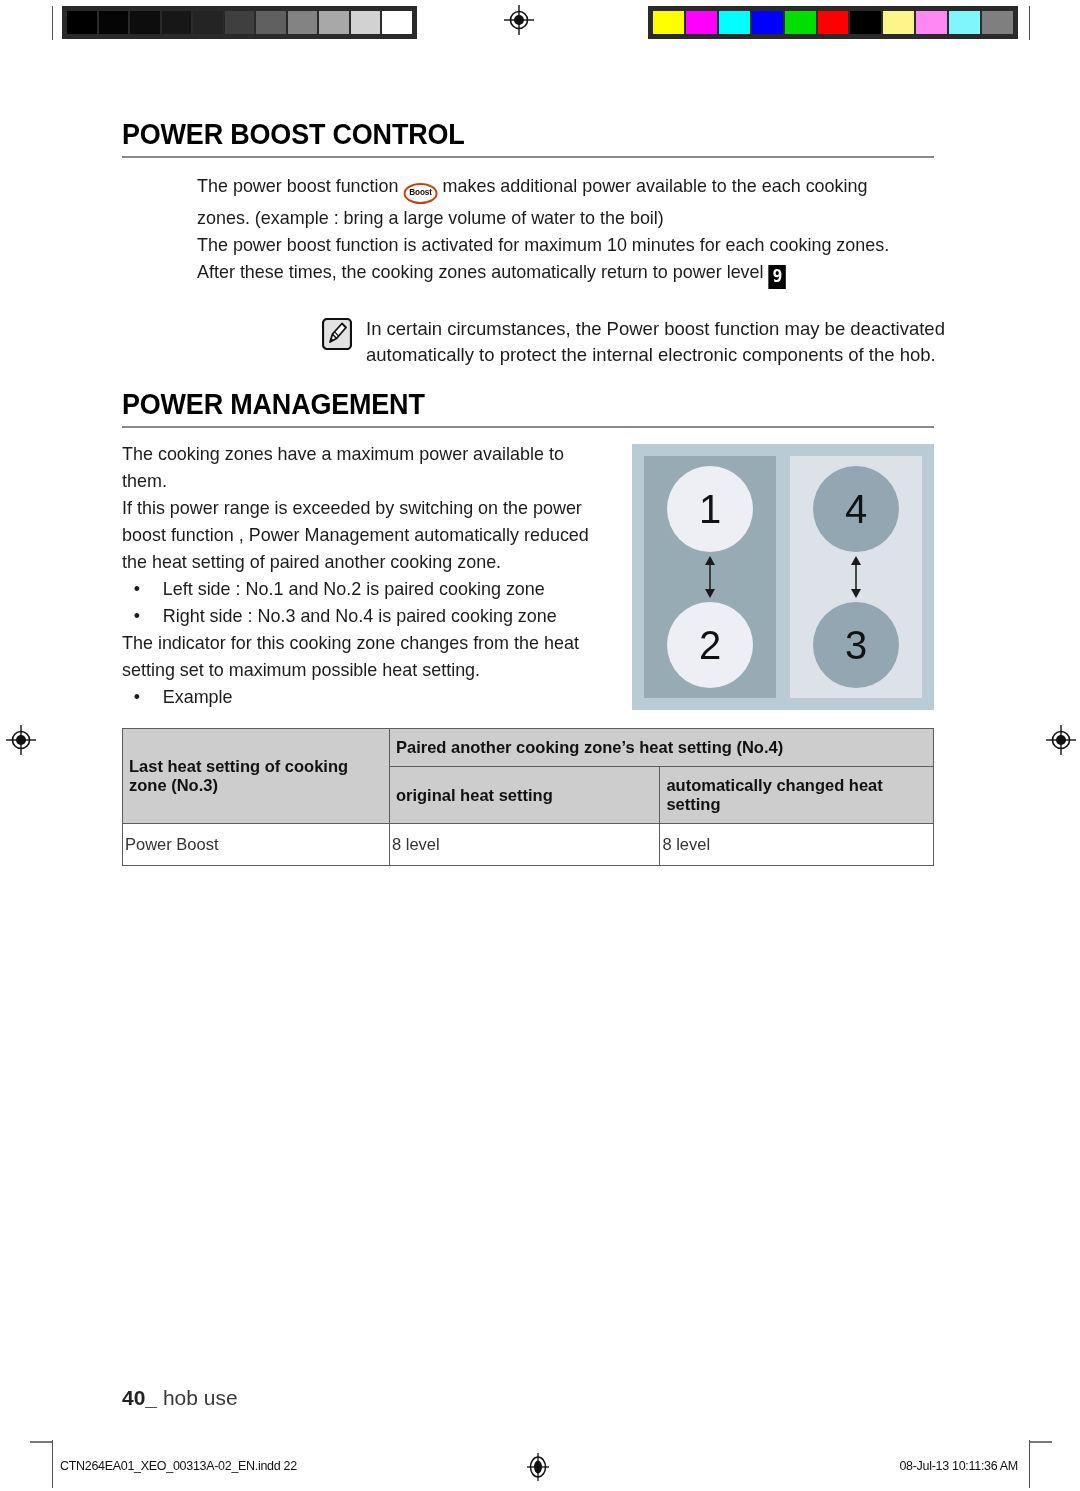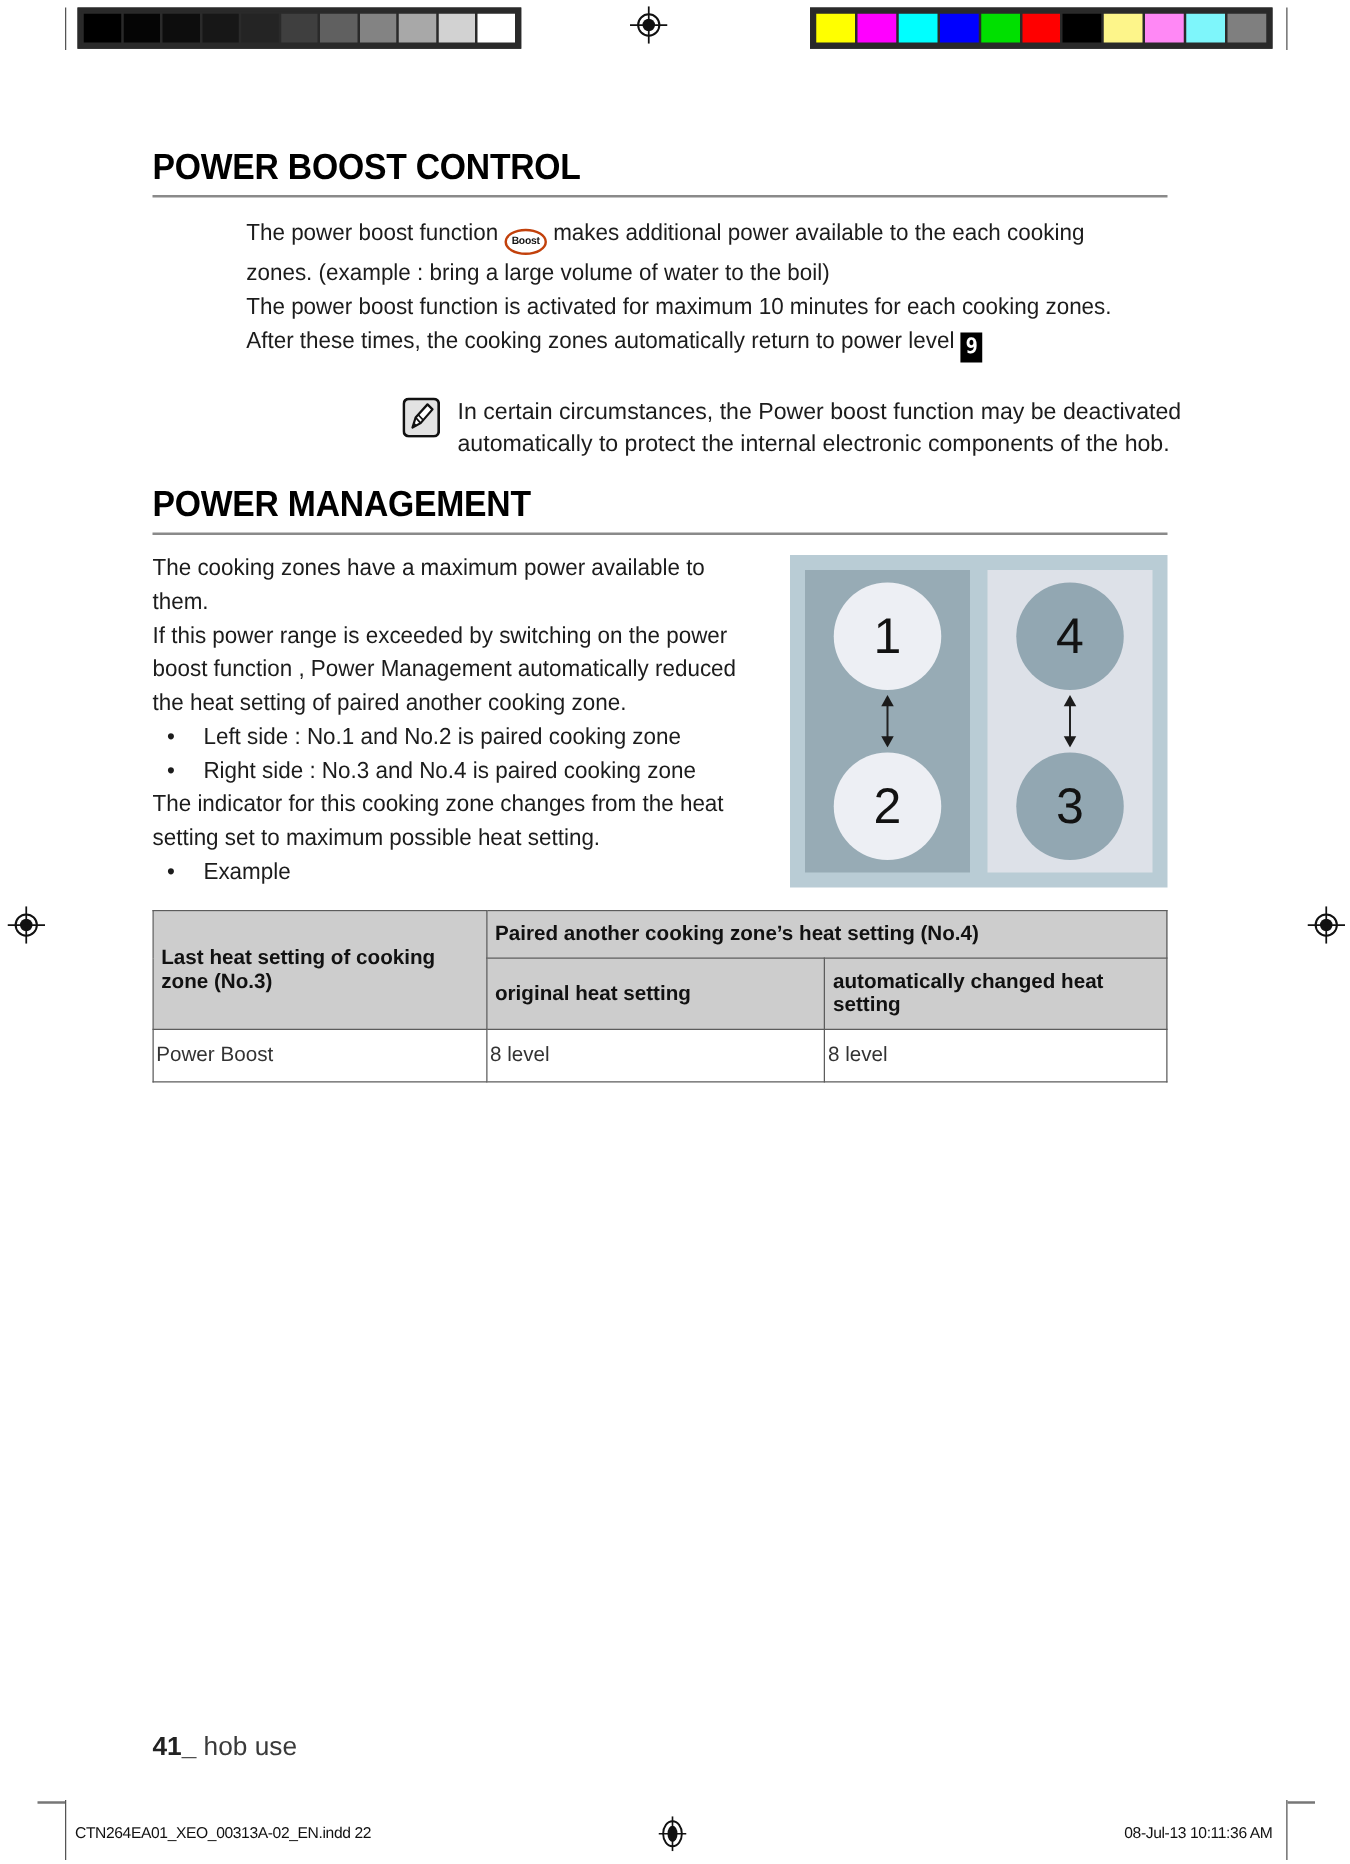--- a/index.html
+++ b/index.html
@@ -389,21 +389,21 @@
     <tbody>
       <tr>
         <td>Power Boost</td>
         <td>8 level</td>
         <td>8 level</td>
       </tr>
     </tbody>
   </table>
 
   <div id="page-footer">
-    <span class="pagenum">41</span><span class="pagenum">_</span>
+    <span class="pagenum">40</span><span class="pagenum">_</span>
     <span>hob use</span>
   </div>
 
 </div>
 
 <div id="imprint">
   <div class="left">CTN264EA01_XEO_00313A-02_EN.indd   22</div>
   <svg class="center-mark" viewBox="0 0 28 28">
     <ellipse cx="14" cy="14" rx="7.5" ry="10" fill="none" stroke="#111" stroke-width="1.5"></ellipse>
     <ellipse cx="14" cy="14" rx="4" ry="6.5" fill="#111"></ellipse>

